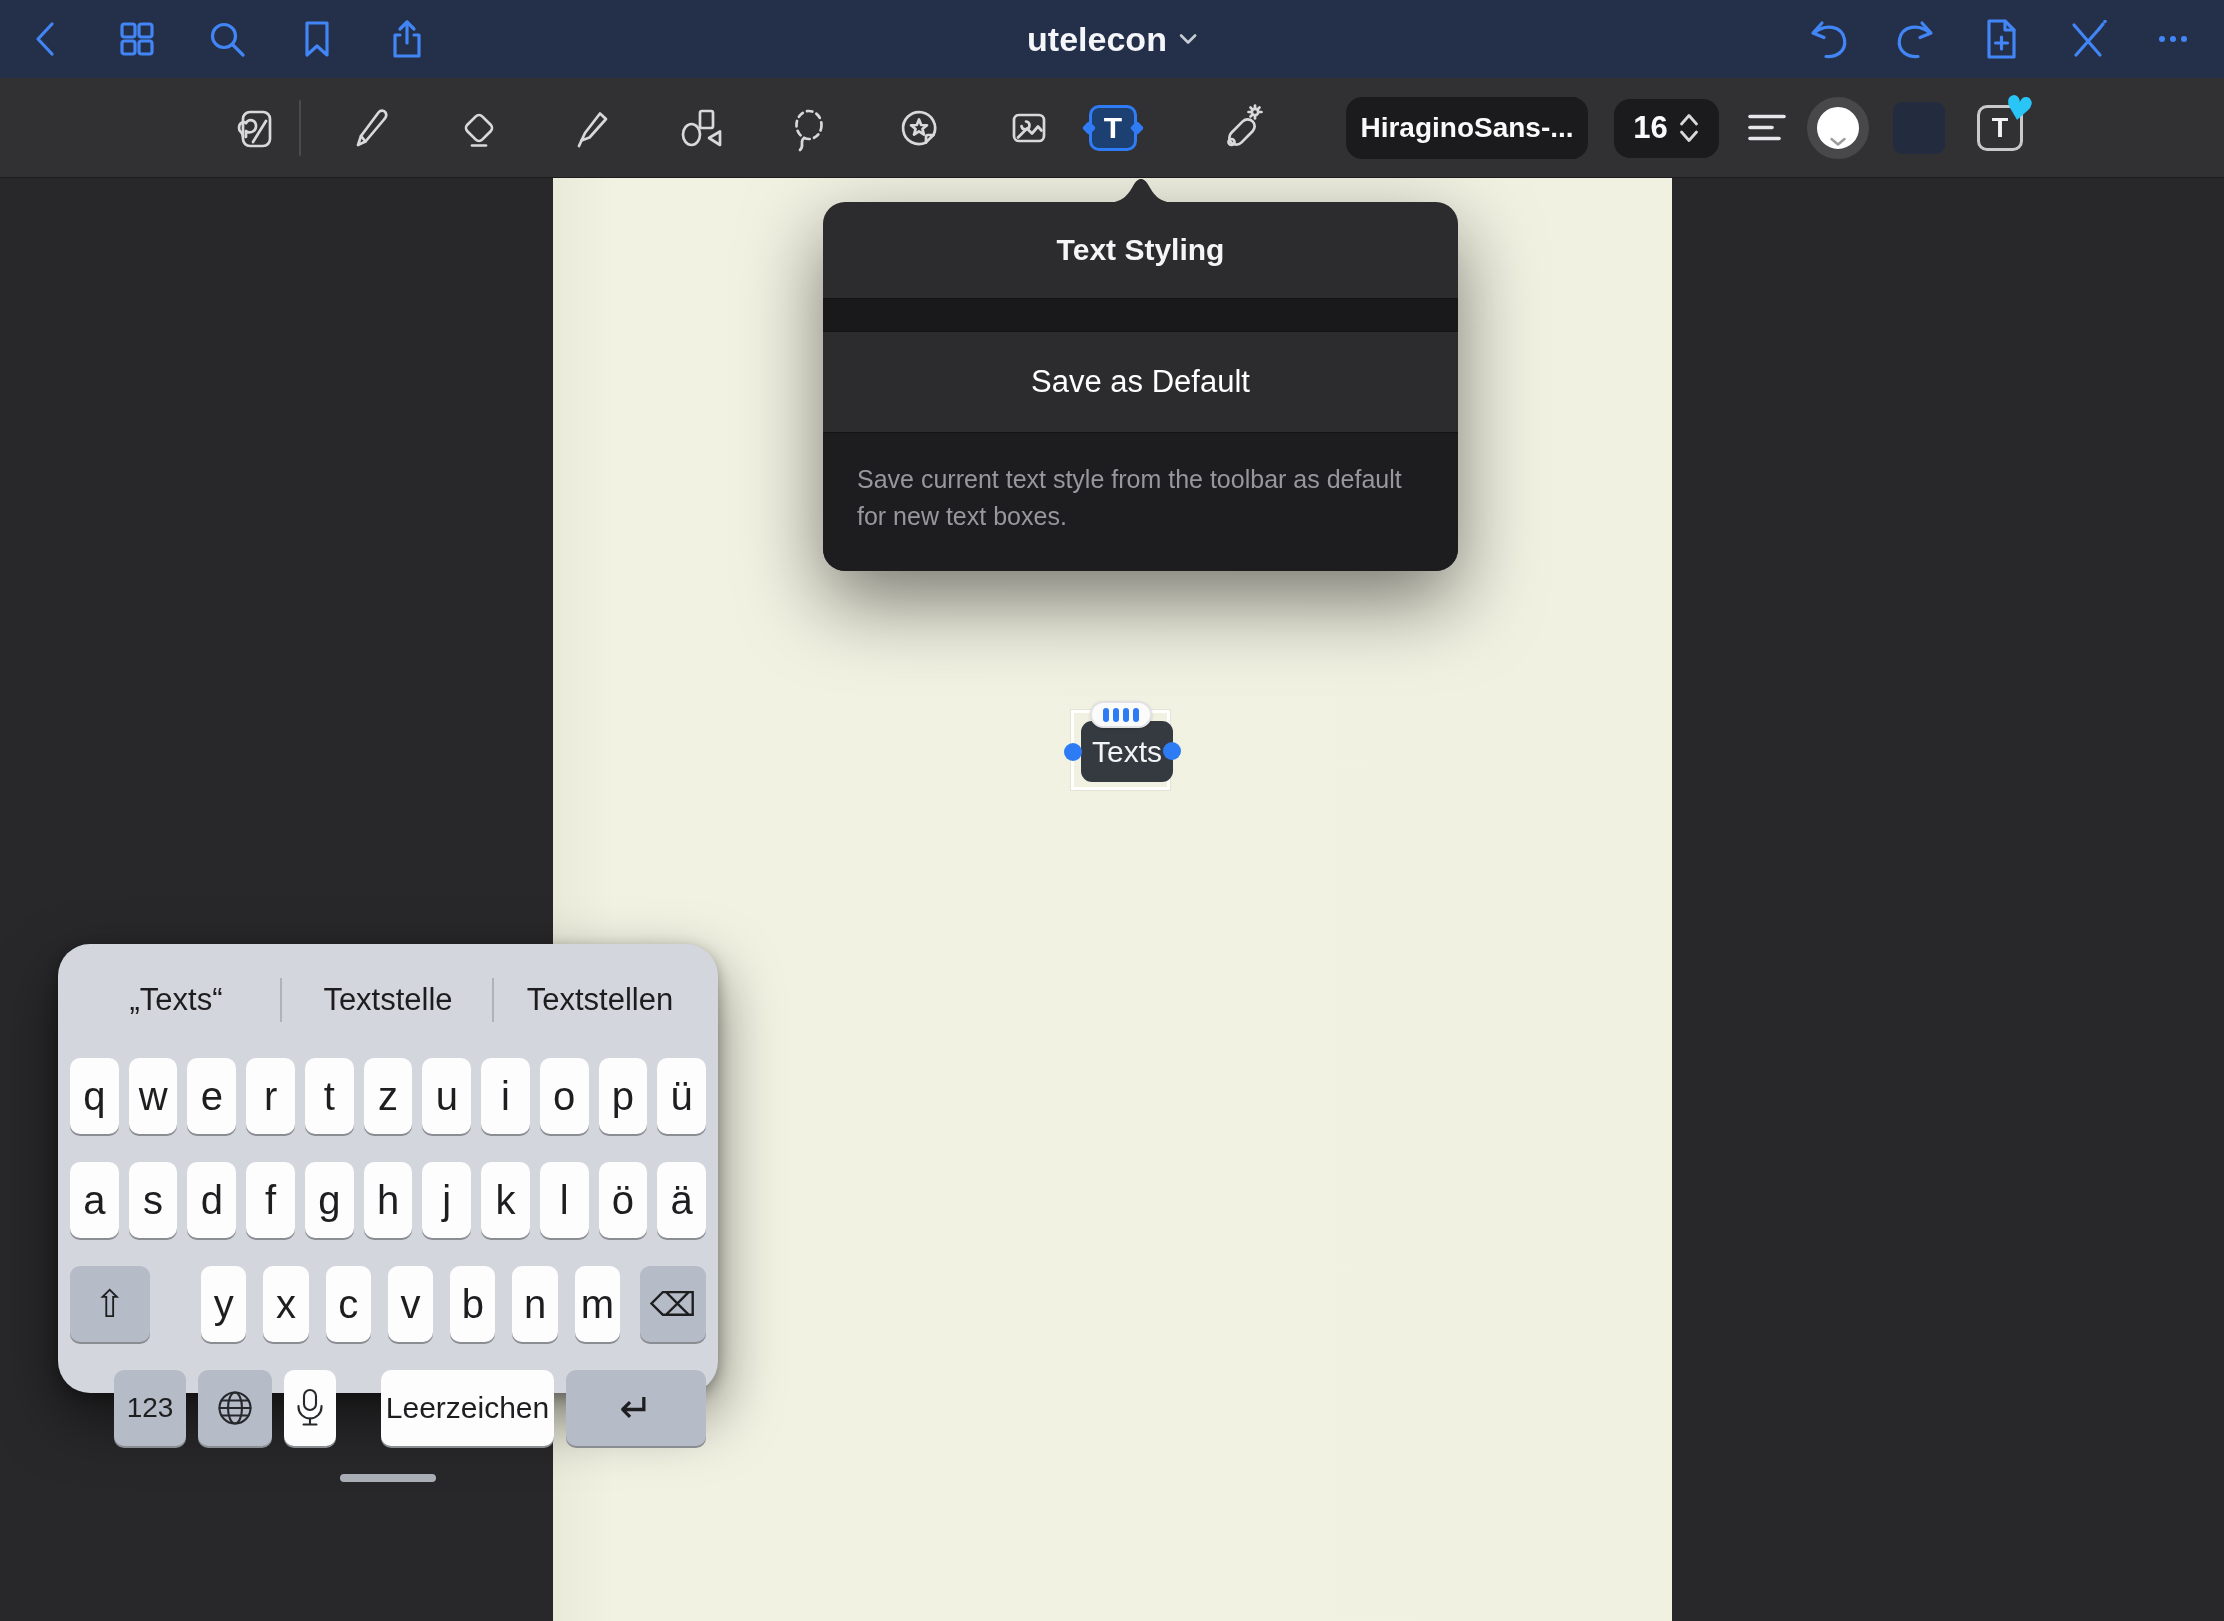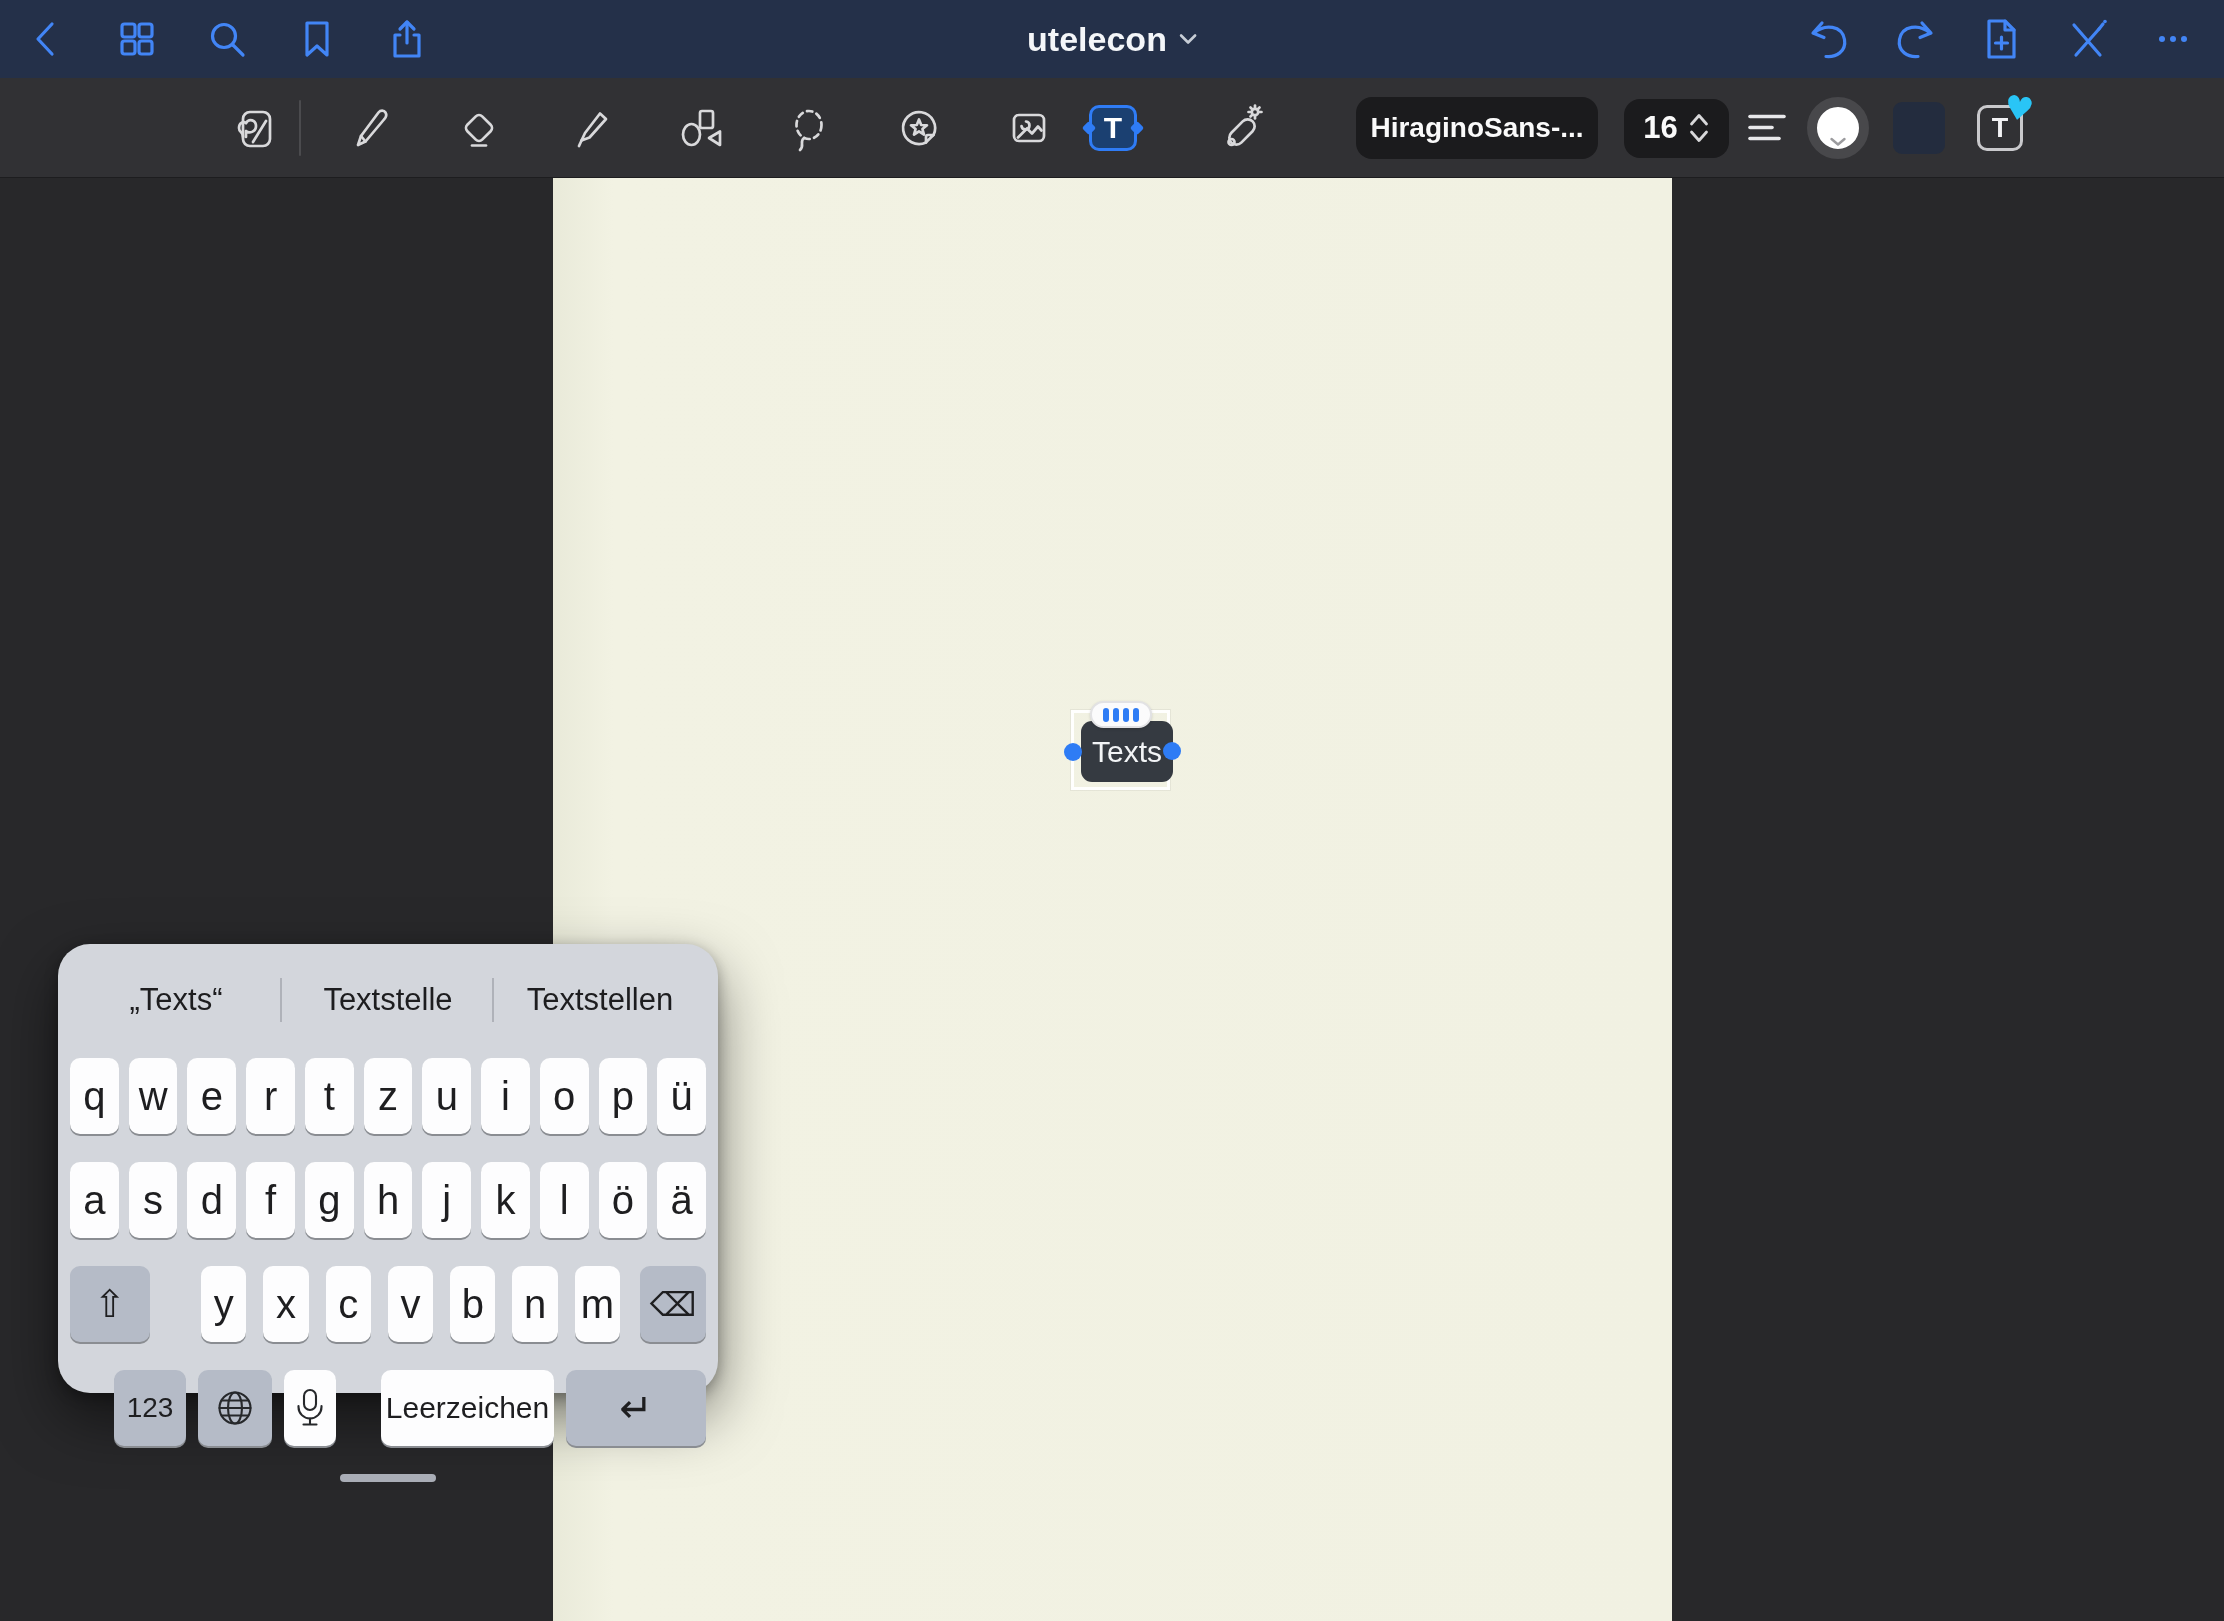--- a/index.html
+++ b/index.html
@@ -43,21 +43,21 @@
   .tool-text::before, .tool-text::after {
     content:""; position:absolute; top:50%; width:10px; height:10px; background:#2F7CF6;
     transform:translateY(-50%) rotate(45deg); border-radius:2px;
   }
   .tool-text::before { left:-8px; }
   .tool-text::after  { right:-8px; }
 
   .controls { position:absolute; right:0; top:0; height:100%; display:flex; align-items:center; padding-right:201px; }
   .pill { height:62px; background:#1B1B1D; border-radius:16px; color:#FAFAFA; display:flex; align-items:center; justify-content:center; flex:none;text-align:center; }
   .pill-font { width:242px; font-size:28px; font-weight:600; margin-right:26px; }
-  .pill-size { width:105px; height:59px; font-size:31px; font-weight:600; gap:10px; margin-right:16px; }
+  .pill-size { width:105px; height:59px; font-size:31px; font-weight:600; gap:10px; margin-right:26px; }
   .align-btn { width:46px; height:46px; display:flex; align-items:center; justify-content:center; margin-right:16px; flex:none; }
   .swatch-circle {
     width:62px; height:62px; border-radius:50%; background:#FFFFFF; border:10px solid #48484B;
     position:relative; margin-right:24px; flex:none;
   }
   .swatch-circle svg { position:absolute; left:50%; bottom:2px; transform:translateX(-50%); }
   .swatch-navy { width:52px; height:52px; border-radius:9px; background:#232C3E; margin-right:32px; flex:none; }
   .t-heart {
     width:46px; height:46px; border:3px solid #C9C9CC; border-radius:10px; position:relative; flex:none;
     color:#F2F2F4; font-size:27px; font-weight:600; display:flex; align-items:center; justify-content:center;
@@ -348,20 +348,32 @@
   <div class="chip">Texts</div>
   <button class="drag-pill">
     <i></i>
       <i></i>
       <i></i>
       <i></i>
   </button>
   <span class="dot dot-l"></span>
   <span class="dot dot-r"></span>
 
+  <div class="popup">
+    <svg class="popup-arrow" width="70" height="25" viewBox="0 0 70 25">
+        <path d="M0 25 C 16 25 22 17 27 8 C 30 3 32 1 35 1 C 38 1 40 3 43 8 C 48 17 54 25 70 25 Z" fill="#2C2C2E"></path>
+      </svg>
+    <div class="pp-header">Text Styling</div>
+    <div class="pp-strip"></div>
+    <button class="pp-save">Save as Default</button>
+    <div class="pp-desc">
+      <div>Save current text style from the toolbar as default</div>
+      <div>for new text boxes.</div>
+    </div>
+  </div>
 
   <div class="keyboard">
     <div class="suggestions">
         <button class="sugg">„Texts“</button>
         <button class="sugg">Textstelle</button>
         <button class="sugg">Textstellen</button>
       </div>
 
     <div class="krow">
         <button class="key">q</button>

